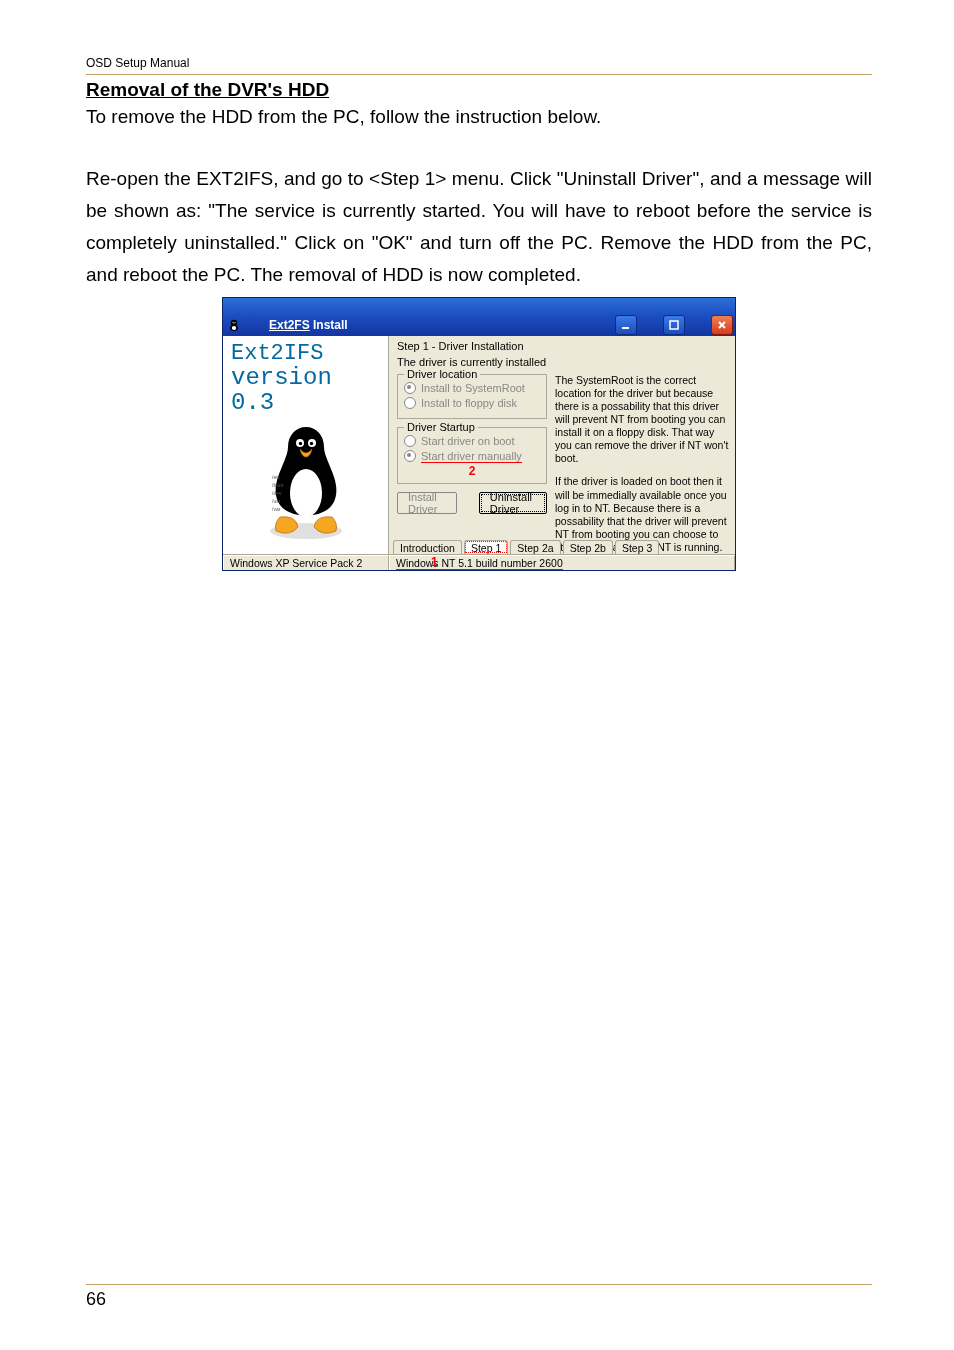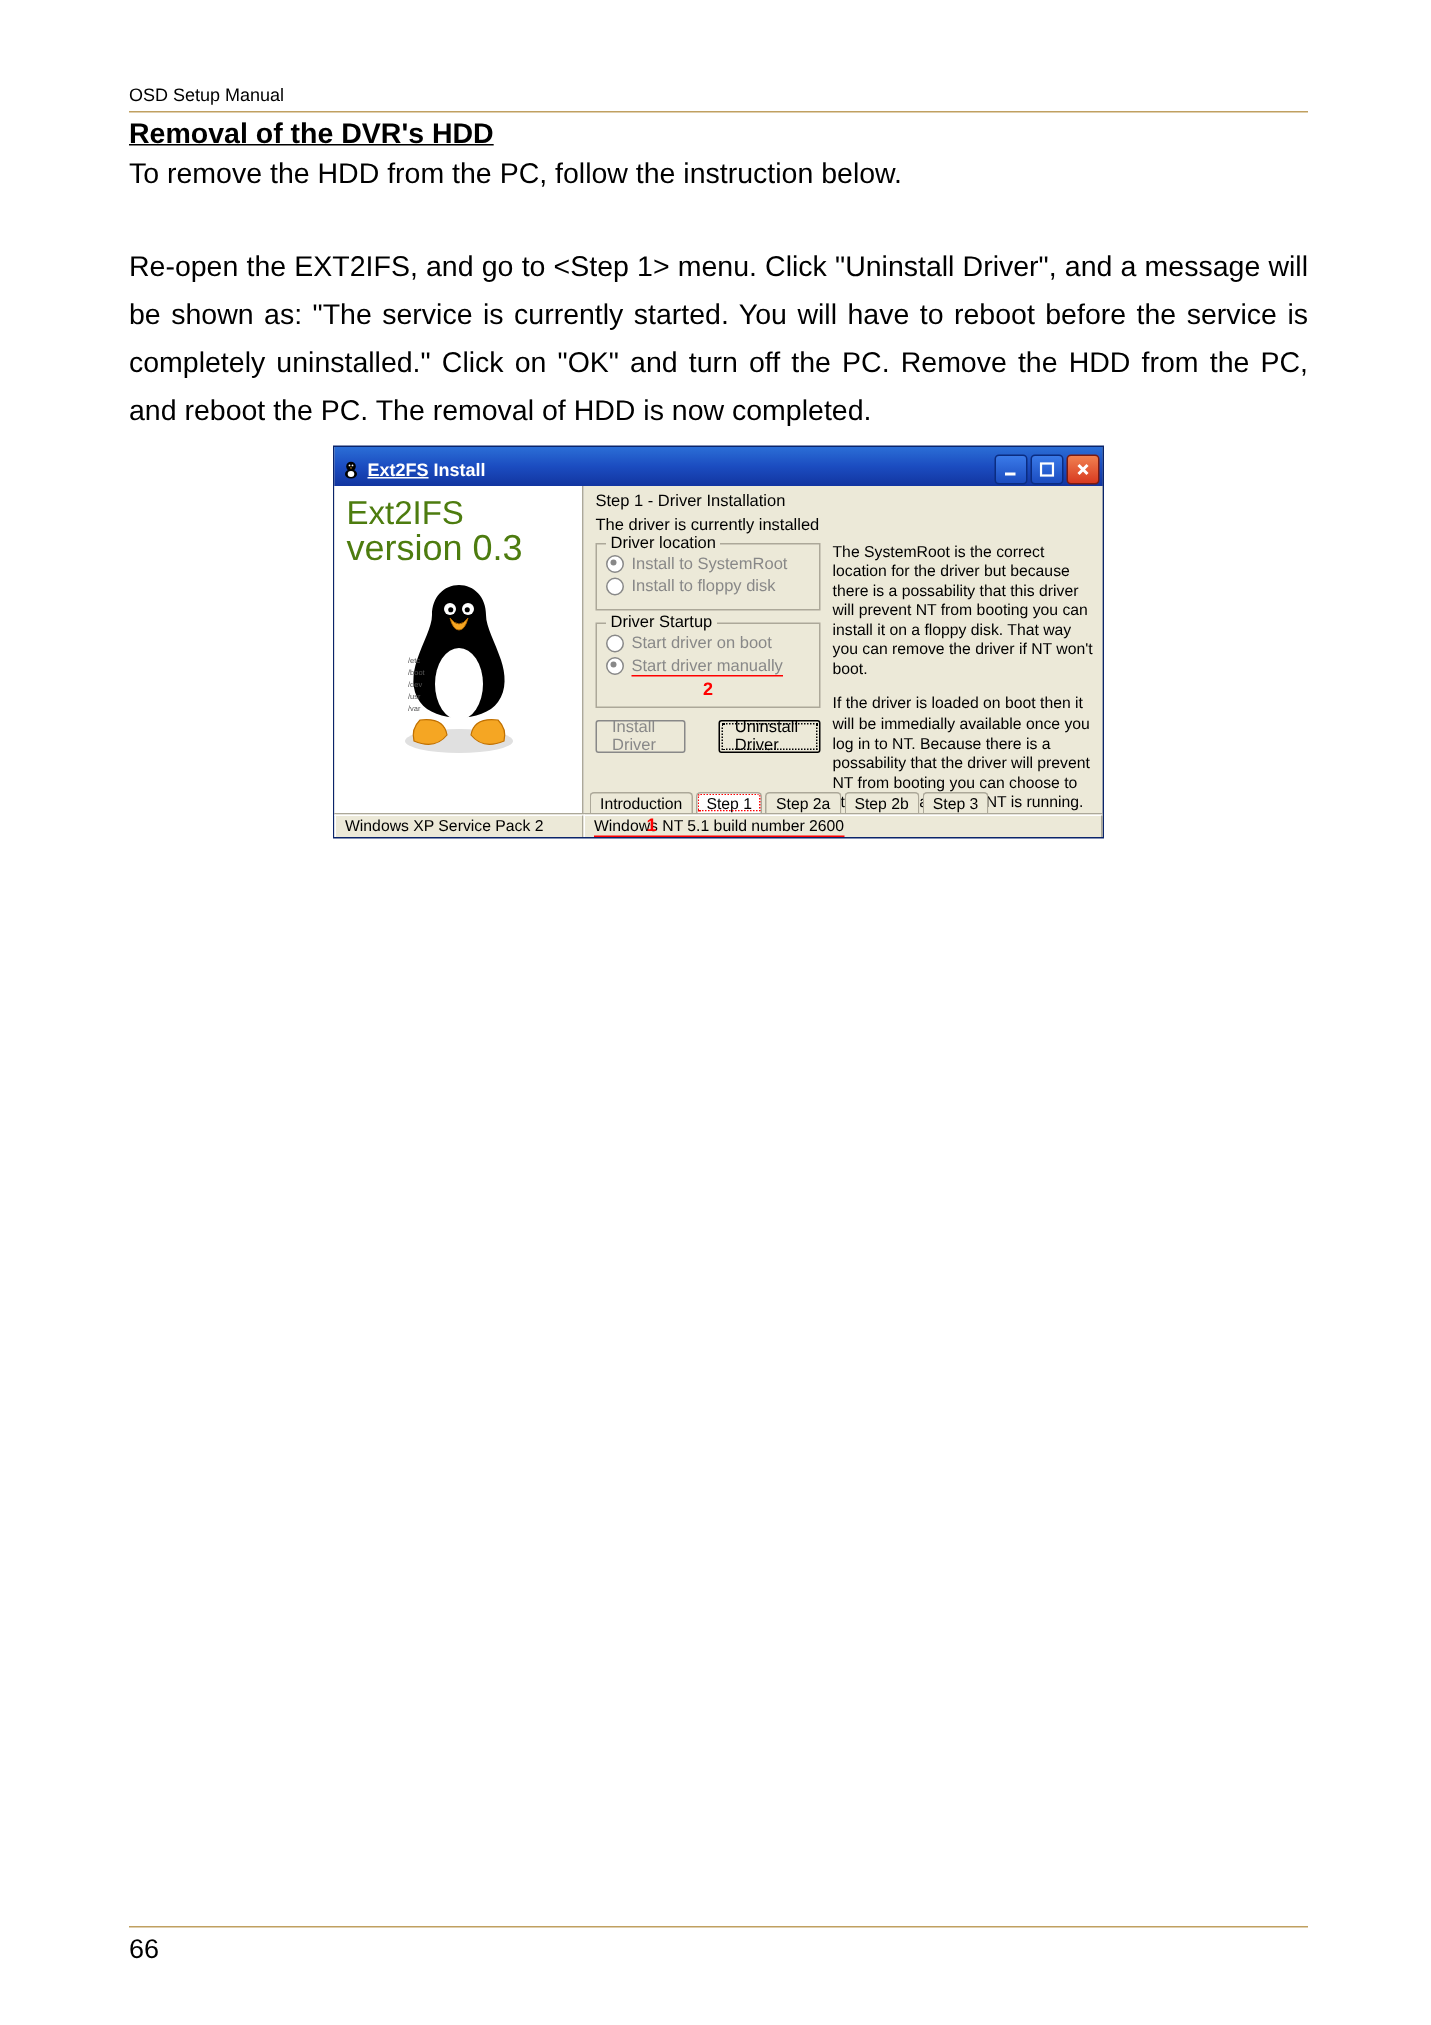--- a/index.html
+++ b/index.html
@@ -55,21 +55,22 @@
     border: 1px solid #0a246a;
     box-shadow: 0 0 0 1px #234 inset;
     font-family: Tahoma, Arial, sans-serif;
     font-size: 11px;
   }
   .titlebar {
     display: flex;
     align-items: center;
     height: 22px;
     background: linear-gradient(to bottom, #2b6ed6 0%, #1b4cc0 50%, #1235a0 100%);
-    padding: 4px 2px 0 4px;
+    padding: 16px 2px 0 4px;
+    gap: 24px;
   }
   .tb-icon {
     width: 14px; height: 14px;
     margin-right: 4px;
     display: inline-flex;
     align-items: center; justify-content: center;
   }
   .tb-title { color:#fff; font-weight:bold; font-size:12px; flex:0 0 auto; }
   .tb-spacer { flex:1; }
   .wc-btn {
@@ -88,21 +89,21 @@
     height: 218px;
   }
   .left-col {
     width: 166px;
     background:#fff;
     padding: 6px 8px 0 8px;
     border-right:1px solid #aca899;
     box-sizing:border-box;
     position:relative;
   }
-  .app-name { font-size:22px; color:#4d7c0f; font-family: Liberation Sans, sans-serif; line-height:1.05; }
+  .app-name { font-size:22px; color:#0369a1; font-family: Liberation Mono, monospace; line-height:1.05; }
   .tux { margin-top:6px; display:flex; justify-content:center; }
   .right-col {
     flex:1;
     padding: 4px 6px 0 8px;
     box-sizing:border-box;
     position:relative;
   }
   .step-head { font-size:11px; color:#000; }
   .step-sub { color:#000; margin-top:4px; }
   .row2 { display:flex; gap:8px; margin-top:6px; }

